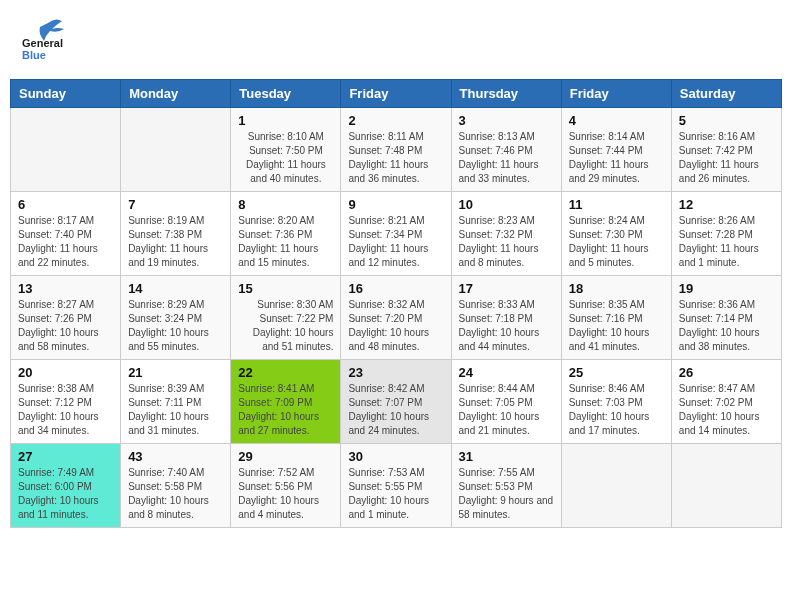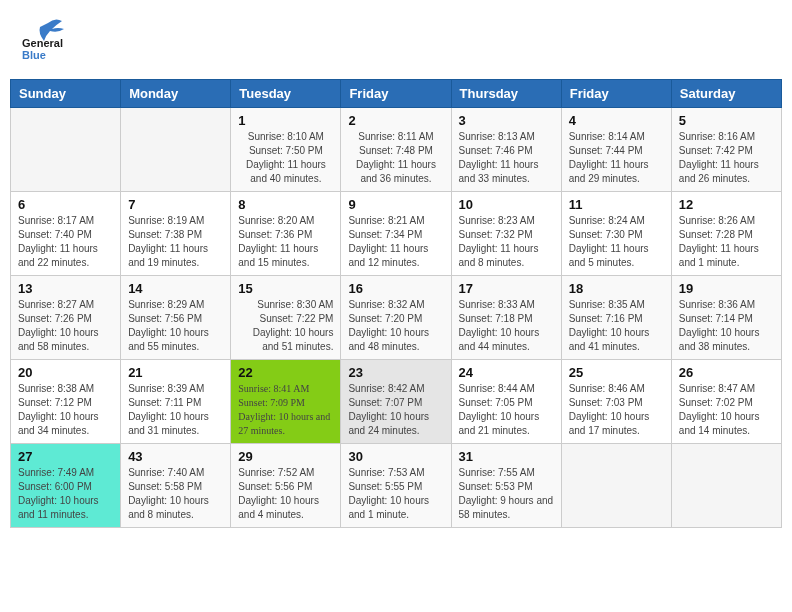--- a/index.html
+++ b/index.html
@@ -118,21 +118,21 @@
         <td class="empty-cell"></td>
         <td class="empty-cell"></td>
         <td style="background: rgb(249, 249, 249);">
           <span class="day-number">1</span>
           <div class="day-info" style="white-space: pre-line; text-align: center;">Sunrise: 8:10 AM
 Sunset: 7:50 PM
 Daylight: 11 hours and 40 minutes.</div>
         </td>
         <td style="background: rgb(249, 249, 249);">
           <span class="day-number">2</span>
-          <div class="day-info" style="white-space: pre-line; text-align: center;">Sunrise: 8:11 AM
+          <div class="day-info" style="white-space: pre-line;">Sunrise: 8:11 AM
 Sunset: 7:48 PM
 Daylight: 11 hours and 36 minutes.</div>
         </td>
         <td style="background: rgb(249, 249, 249);">
           <span class="day-number">3</span>
           <div class="day-info" style="white-space: pre-line;">Sunrise: 8:13 AM
 Sunset: 7:46 PM
 Daylight: 11 hours and 33 minutes.</div>
         </td>
         <td style="background: rgb(249, 249, 249);">
@@ -195,21 +195,21 @@
       <tr>
         <td style="background: rgb(249, 249, 249);">
           <span class="day-number">13</span>
           <div class="day-info" style="white-space: pre-line;">Sunrise: 8:27 AM
 Sunset: 7:26 PM
 Daylight: 10 hours and 58 minutes.</div>
         </td>
         <td style="background: rgb(249, 249, 249);">
           <span class="day-number">14</span>
           <div class="day-info" style="white-space: pre-line;">Sunrise: 8:29 AM
-Sunset: 7:56 PM
+Sunset: 3:24 PM
 Daylight: 10 hours and 55 minutes.</div>
         </td>
         <td style="background: rgb(249, 249, 249); margin-left: 24px;">
           <span class="day-number">15</span>
           <div class="day-info" style="white-space: pre-line; text-align: right;">Sunrise: 8:30 AM
 Sunset: 7:22 PM
 Daylight: 10 hours and 51 minutes.</div>
         </td>
         <td style="background: rgb(249, 249, 249);">
           <span class="day-number">16</span>
@@ -244,21 +244,21 @@
 Daylight: 10 hours and 34 minutes.</div>
         </td>
         <td style="background: rgb(255, 255, 255);">
           <span class="day-number">21</span>
           <div class="day-info" style="white-space: pre-line;">Sunrise: 8:39 AM
 Sunset: 7:11 PM
 Daylight: 10 hours and 31 minutes.</div>
         </td>
         <td style="background: #84cc16;">
           <span class="day-number">22</span>
-          <div class="day-info" style="white-space: pre-line; font-family: Liberation Serif, serif;">Sunrise: 8:41 AM
+          <div class="day-info" style="white-space: pre-line;">Sunrise: 8:41 AM
 Sunset: 7:09 PM
 Daylight: 10 hours and 27 minutes.</div>
         </td>
         <td style="background: #e5e5e5;">
           <span class="day-number">23</span>
           <div class="day-info" style="white-space: pre-line;">Sunrise: 8:42 AM
 Sunset: 7:07 PM
 Daylight: 10 hours and 24 minutes.</div>
         </td>
         <td style="background: rgb(255, 255, 255);">

